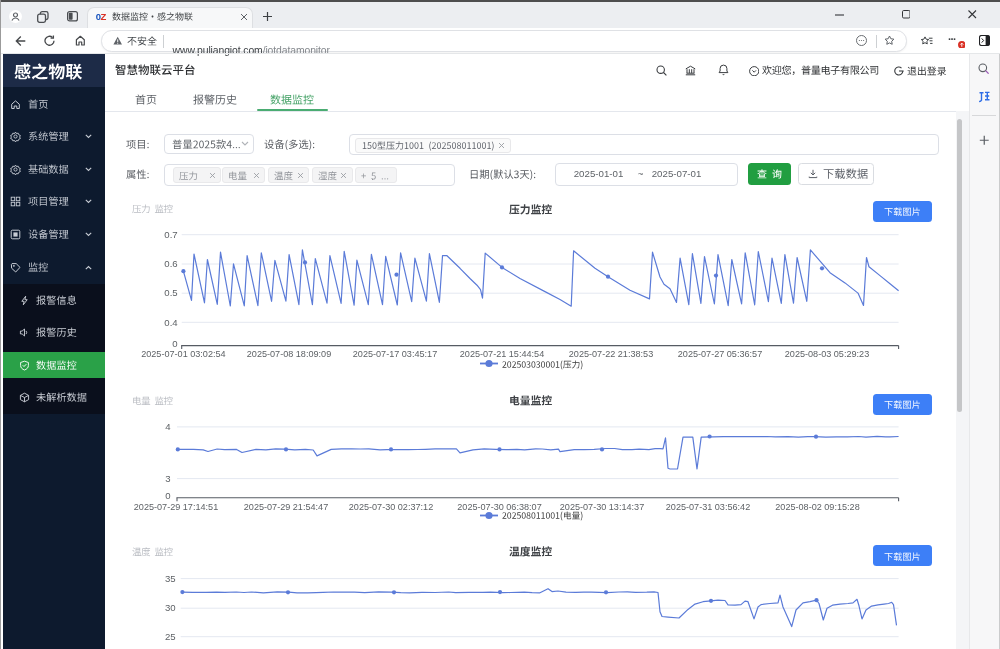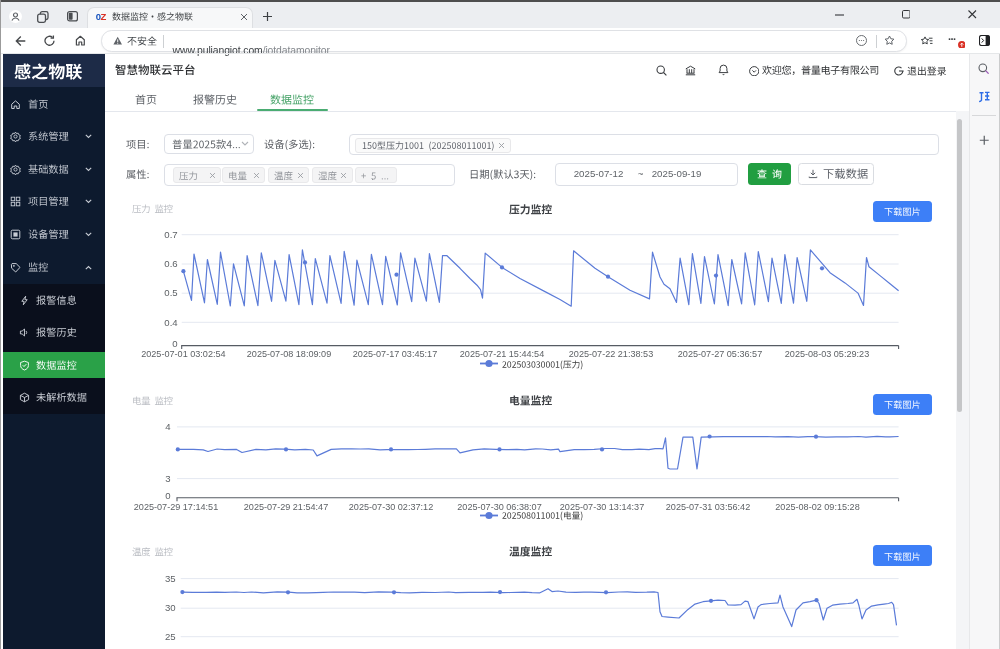--- a/index.html
+++ b/index.html
@@ -564,23 +564,23 @@
         <use href="#g67" transform="translate(20.6,0) scale(0.0103,-0.0103)"></use>
         <use href="#g84" transform="translate(24.1,0) scale(0.0103,-0.0103)"></use>
         <use href="#g85" transform="translate(34.4,0) scale(0.0103,-0.0103)"></use>
         <use href="#g86" transform="translate(44.7,0) scale(0.0103,-0.0103)"></use>
         <use href="#g87" transform="translate(50.4,0) scale(0.0103,-0.0103)"></use>
         <use href="#g70" transform="translate(60.7,0) scale(0.0103,-0.0103)"></use>
         <use href="#g60" transform="translate(64.2,0) scale(0.0103,-0.0103)"></use>
       </g>
     </svg>
     <div style="position:absolute;left:555.2px;top:162.5px;width:182.4px;height:23px;background:#fff;border:1px solid #dcdfe6;border-radius:4px"></div>
-    <div style="position:absolute;left:598.5px;top:169.15px;font:400 9.7px 'Liberation Sans', sans-serif;color:#5f6368;white-space:nowrap;line-height:1;transform:translateX(-50%);letter-spacing:0px">2025-07-12</div>
+    <div style="position:absolute;left:598.5px;top:169.15px;font:400 9.7px 'Liberation Sans', sans-serif;color:#5f6368;white-space:nowrap;line-height:1;transform:translateX(-50%);letter-spacing:0px">2025-01-01</div>
     <div style="position:absolute;left:640.5px;top:169.15px;font:400 9.7px 'Liberation Sans', sans-serif;color:#5f6368;white-space:nowrap;line-height:1;transform:translateX(-50%);letter-spacing:0px">~</div>
-    <div style="position:absolute;left:676.5px;top:169.15px;font:400 9.7px 'Liberation Sans', sans-serif;color:#5f6368;white-space:nowrap;line-height:1;transform:translateX(-50%);letter-spacing:0px">2025-09-19</div>
+    <div style="position:absolute;left:676.5px;top:169.15px;font:400 9.7px 'Liberation Sans', sans-serif;color:#5f6368;white-space:nowrap;line-height:1;transform:translateX(-50%);letter-spacing:0px">2025-07-01</div>
     <div style="position:absolute;left:747.5px;top:163px;width:43px;height:21.7px;background:#219e41;border-radius:3.5px"></div>
     <svg style="position:absolute;left:756.5px;top:168.8px;overflow:visible;" width="25" height="12" viewBox="0 0 25 12">
       <g fill="#ffffff" transform="translate(0,8.8)">
         <use href="#g88" transform="translate(0.0,0) scale(0.0100,-0.0100)"></use>
         <use href="#g89" transform="translate(15.0,0) scale(0.0100,-0.0100)"></use>
       </g>
     </svg>
     <div style="position:absolute;left:798.4px;top:162.6px;width:75.3px;height:22.4px;background:#fff;border:1px solid #d9dce1;border-radius:3.5px"></div>
     <svg style="position:absolute;left:808px;top:168.5px;" width="10" height="10" viewBox="0 0 10 10">
       <path d="M5 0.8V5.6M2.8 3.8L5 6L7.2 3.8" stroke="#5a5e66" stroke-width="1" fill="none"></path>

